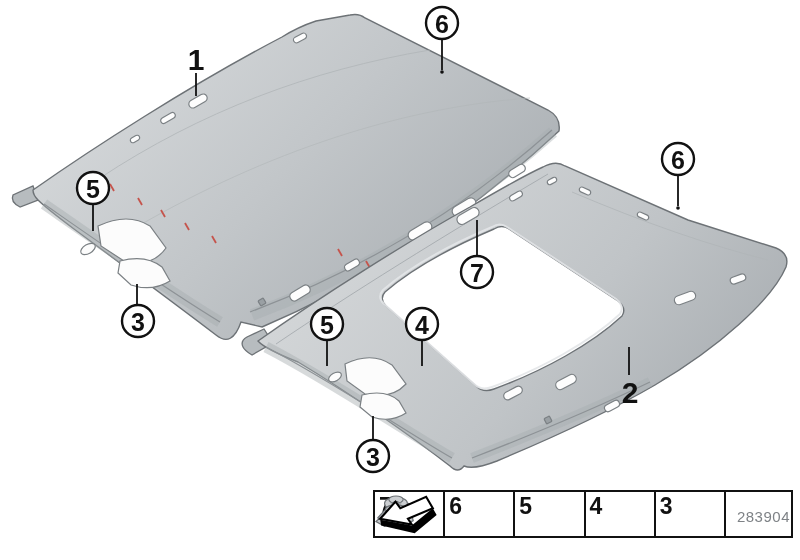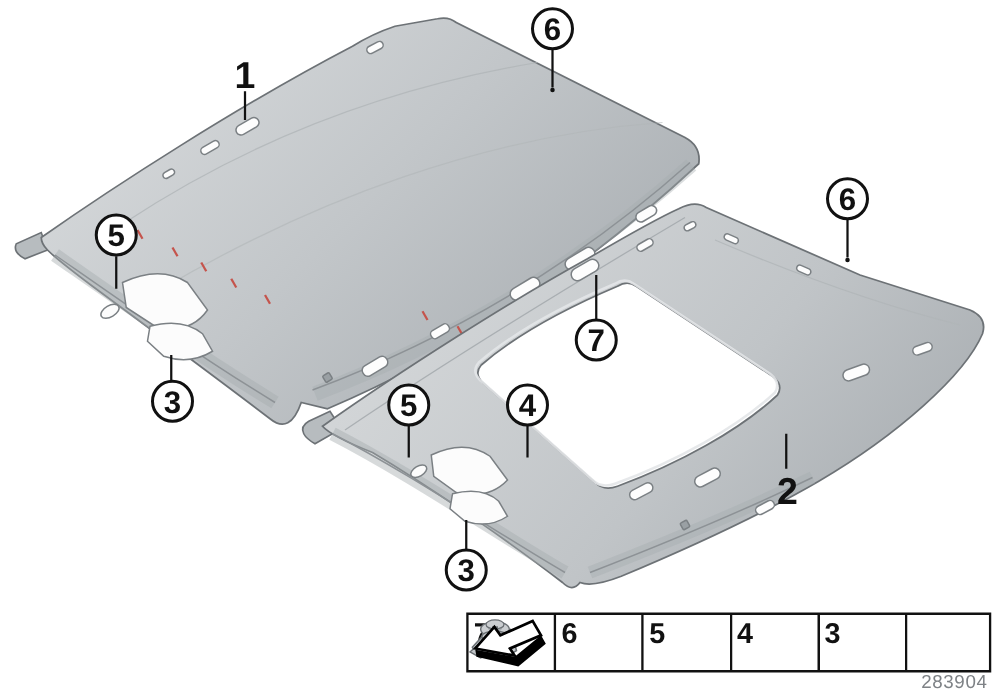--- a/index.html
+++ b/index.html
@@ -17,21 +17,21 @@
     flex:1 1 0;border-right:2px solid #111;display:flex;align-items:center;
     padding:1px 1px 1px 4px;box-sizing:border-box;background:#fff;
   }
   .legend-cell:last-child{border-right:none;justify-content:center;padding:1px;}
   .legend-num{
     font-size:23px;font-weight:bold;color:#111;line-height:1;
     align-self:flex-start;margin-top:2px;margin-right:1px;
   }
   .legend-icon{flex:0 0 auto;margin-left:auto;margin-right:auto;}
   .fig-number{
-    position:absolute;left:640px;top:537px;width:150px;text-align:right;
+    position:absolute;left:640px;top:508px;width:150px;text-align:right;
     font-size:15px;color:#7e8286;letter-spacing:.5px;
   }
 </style>
 </head>
 <body>
 
 <div class="stage">
 
   <svg width="800" height="560" viewBox="0 0 800 560">
     <defs>

